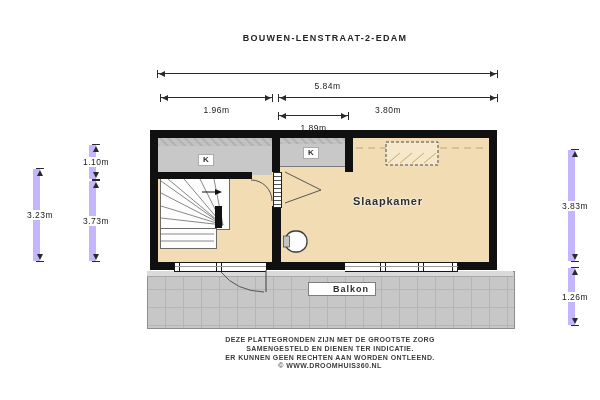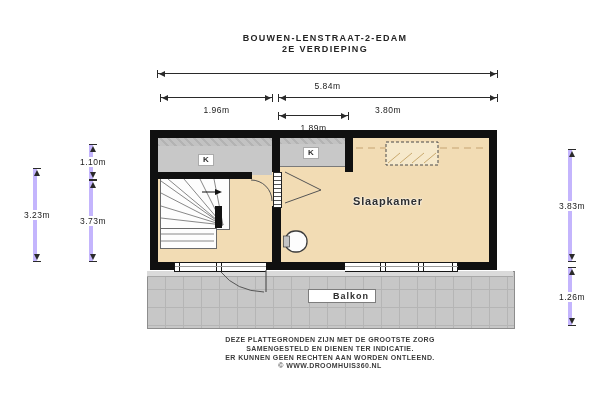--- a/index.html
+++ b/index.html
@@ -10,21 +10,21 @@
   
   .title{left:130px;top:33px;width:390px;text-align:center;font-size:9px;font-weight:bold;
          letter-spacing:1.3px;line-height:11px;color:#242424;}
   .disclaimer{left:115px;top:336px;width:430px;text-align:center;font-size:7px;font-weight:bold;
          letter-spacing:0.4px;line-height:8.8px;color:#3c3c3c;}
 
   
   .dimh{position:absolute;height:0;border-top:1px solid #2a2a2a;}
   .dimh::before,.dimh::after{content:'';position:absolute;top:-4px;width:1px;height:8px;background:#2a2a2a;}
   .dimh::before{left:-1px}.dimh::after{right:-1px}
-  .dimv{position:absolute;width:0;border-left:4px solid #c4b5fd;}
+  .dimv{position:absolute;width:0;border-left:7px solid #c4b5fd;}
   .dimv::before,.dimv::after{content:'';position:absolute;left:-4px;height:1px;width:8px;background:#2a2a2a;}
   .dimv::before{top:-1px}.dimv::after{bottom:-1px}
   .dim-label{position:absolute;background:#fff;padding:0 3px;font-size:8.5px;letter-spacing:0.5px;
          white-space:nowrap;color:#1a1a1a;}
   .dimh .dim-label{left:50%;top:0;transform:translate(-50%,-50%);margin-top:12px;}
   .dimv .dim-label{left:0;top:50%;transform:translate(-50%,-50%);}
   .ah{position:absolute;width:0;height:0;}
   .dimh .ah-l{left:1px;top:-3px;border-top:3px solid transparent;border-bottom:3px solid transparent;border-right:6px solid #2a2a2a;}
   .dimh .ah-r{right:1px;top:-3px;border-top:3px solid transparent;border-bottom:3px solid transparent;border-left:6px solid #2a2a2a;}
   .dimv .ah-t{top:1px;left:-3px;border-left:3px solid transparent;border-right:3px solid transparent;border-bottom:6px solid #2a2a2a;}
@@ -56,21 +56,20 @@
 
   svg{position:absolute;left:0;top:0;pointer-events:none;}
 </style>
 </head>
 <body>
 
 <div class="stage">
 
   <div class="abs title">
     <div>BOUWEN-LENSTRAAT-2-EDAM</div>
-    <div>2E VERDIEPING</div>
   </div>
 
   <div class="dimh" style="left:158px;top:73px;width:339px;">
     <i class="ah ah-l"></i>
       <i class="ah ah-r"></i>
     <span class="dim-label">5.84m</span>
   </div>
   <div class="dimh" style="left:161px;top:97px;width:111px;">
     <i class="ah ah-l"></i>
       <i class="ah ah-r"></i>
@@ -192,21 +191,21 @@
 
     <g>
       <rect x="386" y="142" width="52" height="23" fill="#f6e9cb" stroke="#4a4a4a" stroke-width="1" stroke-dasharray="3,2"></rect>
       <path d="M388 163 L400 153 M400 163 L412 153 M412 163 L424 153 M424 163 L436 153" stroke="#c9a96e" stroke-width="1" fill="none"></path>
     </g>
   </svg>
 
   <div class="room-label k-label" style="left:198px;top:154px;">K</div>
   <div class="room-label k-label" style="left:303px;top:147px;">K</div>
   <div class="room-label bedroom-label" style="left:338px;top:195px;width:100px;text-align:center;">Slaapkamer</div>
-  <div class="room-label balkon-label" style="left:308px;top:289px;padding-left:24px;">Balkon</div>
+  <div class="room-label balkon-label" style="left:308px;top:282px;padding-left:24px;">Balkon</div>
 
   <div class="abs disclaimer">
     <div>DEZE PLATTEGRONDEN ZIJN MET DE GROOTSTE ZORG</div>
     <div>SAMENGESTELD EN DIENEN TER INDICATIE.</div>
     <div>ER KUNNEN GEEN RECHTEN AAN WORDEN ONTLEEND.</div>
     <div>© WWW.DROOMHUIS360.NL</div>
   </div>
 
 </div>
 

